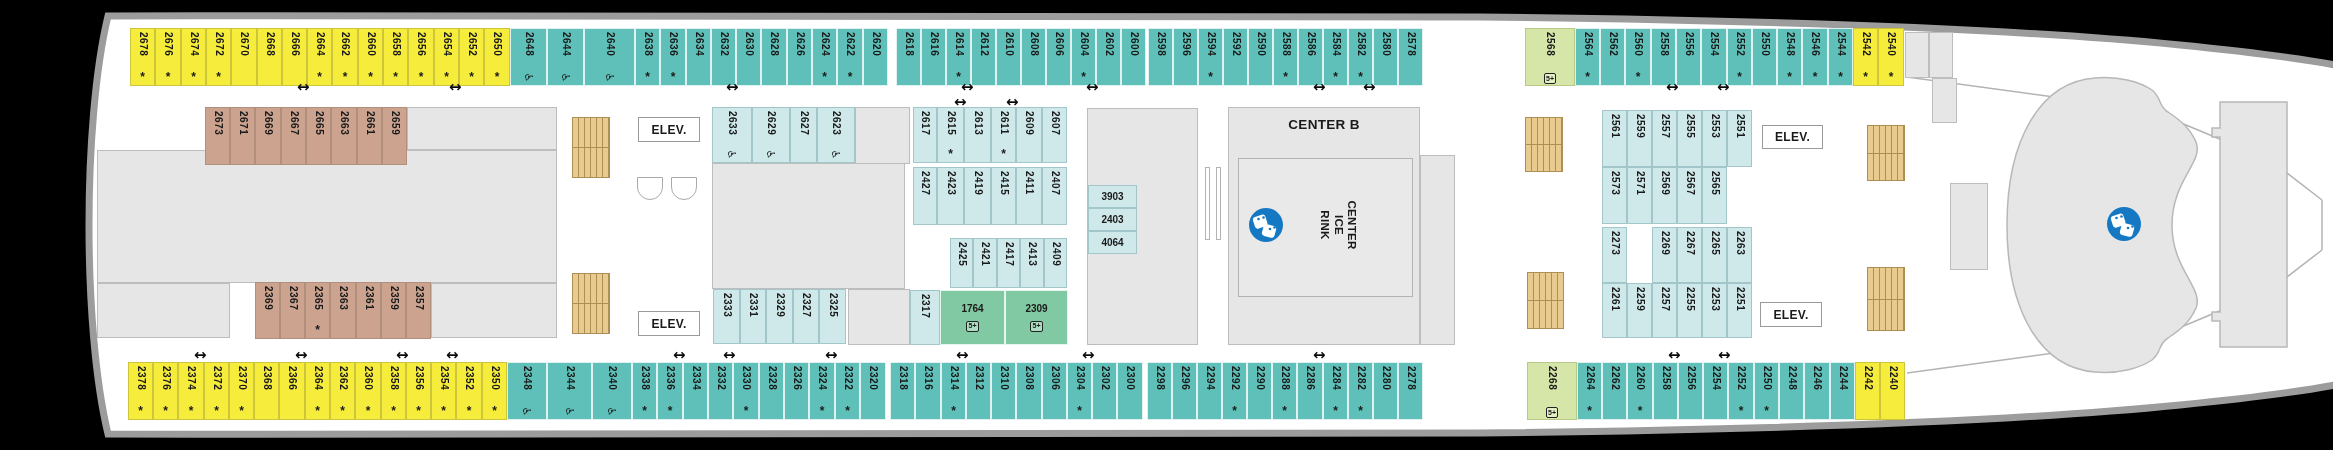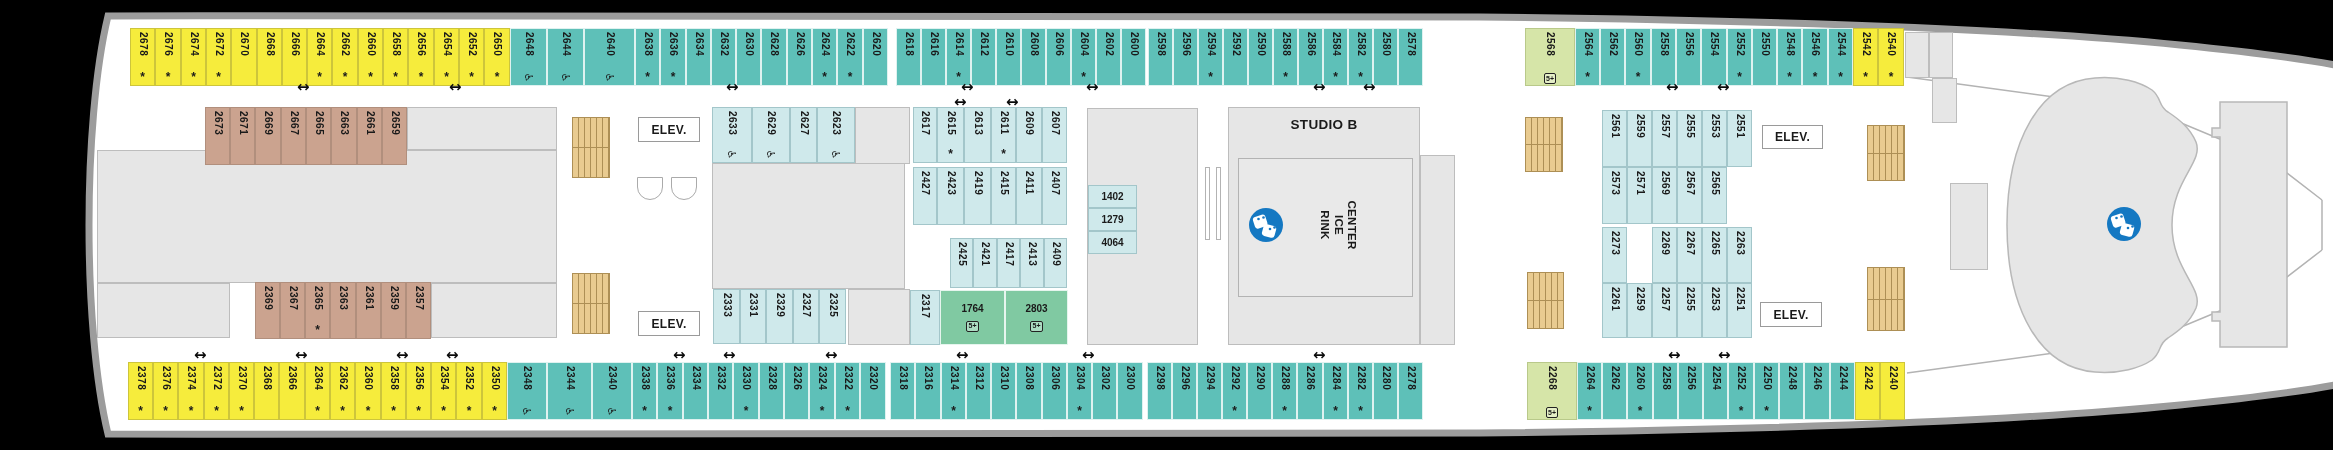--- a/index.html
+++ b/index.html
@@ -678,28 +678,28 @@
         <span class="num">2409</span>
       </div>
       <div class="cabin c-b" style="left: 910px; top: 290px; width: 30px; height: 55px;">
         <span class="num">2317</span>
       </div>
       <div class="cabin c-g h" style="left: 940px; top: 290px; width: 65px; height: 55px;">
         <span class="num-h">1764</span>
         <span class="flag"><span class="ff">5+</span></span>
       </div>
       <div class="cabin c-g h" style="left: 1005px; top: 290px; width: 63px; height: 55px;">
-        <span class="num-h">2803</span>
+        <span class="num-h">2309</span>
         <span class="flag"><span class="ff">5+</span></span>
       </div>
       <div class="cabin c-b h" style="left: 1088px; top: 185px; width: 49px; height: 23px;">
-        <span class="num-h">1402</span>
+        <span class="num-h">3903</span>
       </div>
       <div class="cabin c-b h" style="left: 1088px; top: 208px; width: 49px; height: 23px;">
-        <span class="num-h">1279</span>
+        <span class="num-h">2403</span>
       </div>
       <div class="cabin c-b h" style="left: 1088px; top: 231px; width: 49px; height: 23px;">
         <span class="num-h">4064</span>
       </div>
       <div class="cabin c-b" style="left: 1602px; top: 110px; width: 25px; height: 57px;">
         <span class="num">2561</span>
       </div>
       <div class="cabin c-b" style="left: 1627px; top: 110px; width: 25px; height: 57px;">
         <span class="num">2559</span>
       </div>
@@ -813,18 +813,18 @@
       <g fill="#1478c2">
         <circle cx="-7.5" cy="-6" r="1.3"></circle>
             <circle cx="-2.5" cy="-7.5" r="1.3"></circle>
         <circle cx="4" cy="4" r="1.3"></circle>
             <circle cx="8.5" cy="2.5" r="1.3"></circle>
       </g>
     </svg>
   </div>
     </div>
 
-  <div id="studio-b-label">STUDIO B</div>
+  <div id="studio-b-label">CENTER B</div>
   <div id="rink-label" able="false">CENTER
 ICE
 RINK</div>
 
 </div>
 
 </body></html>

